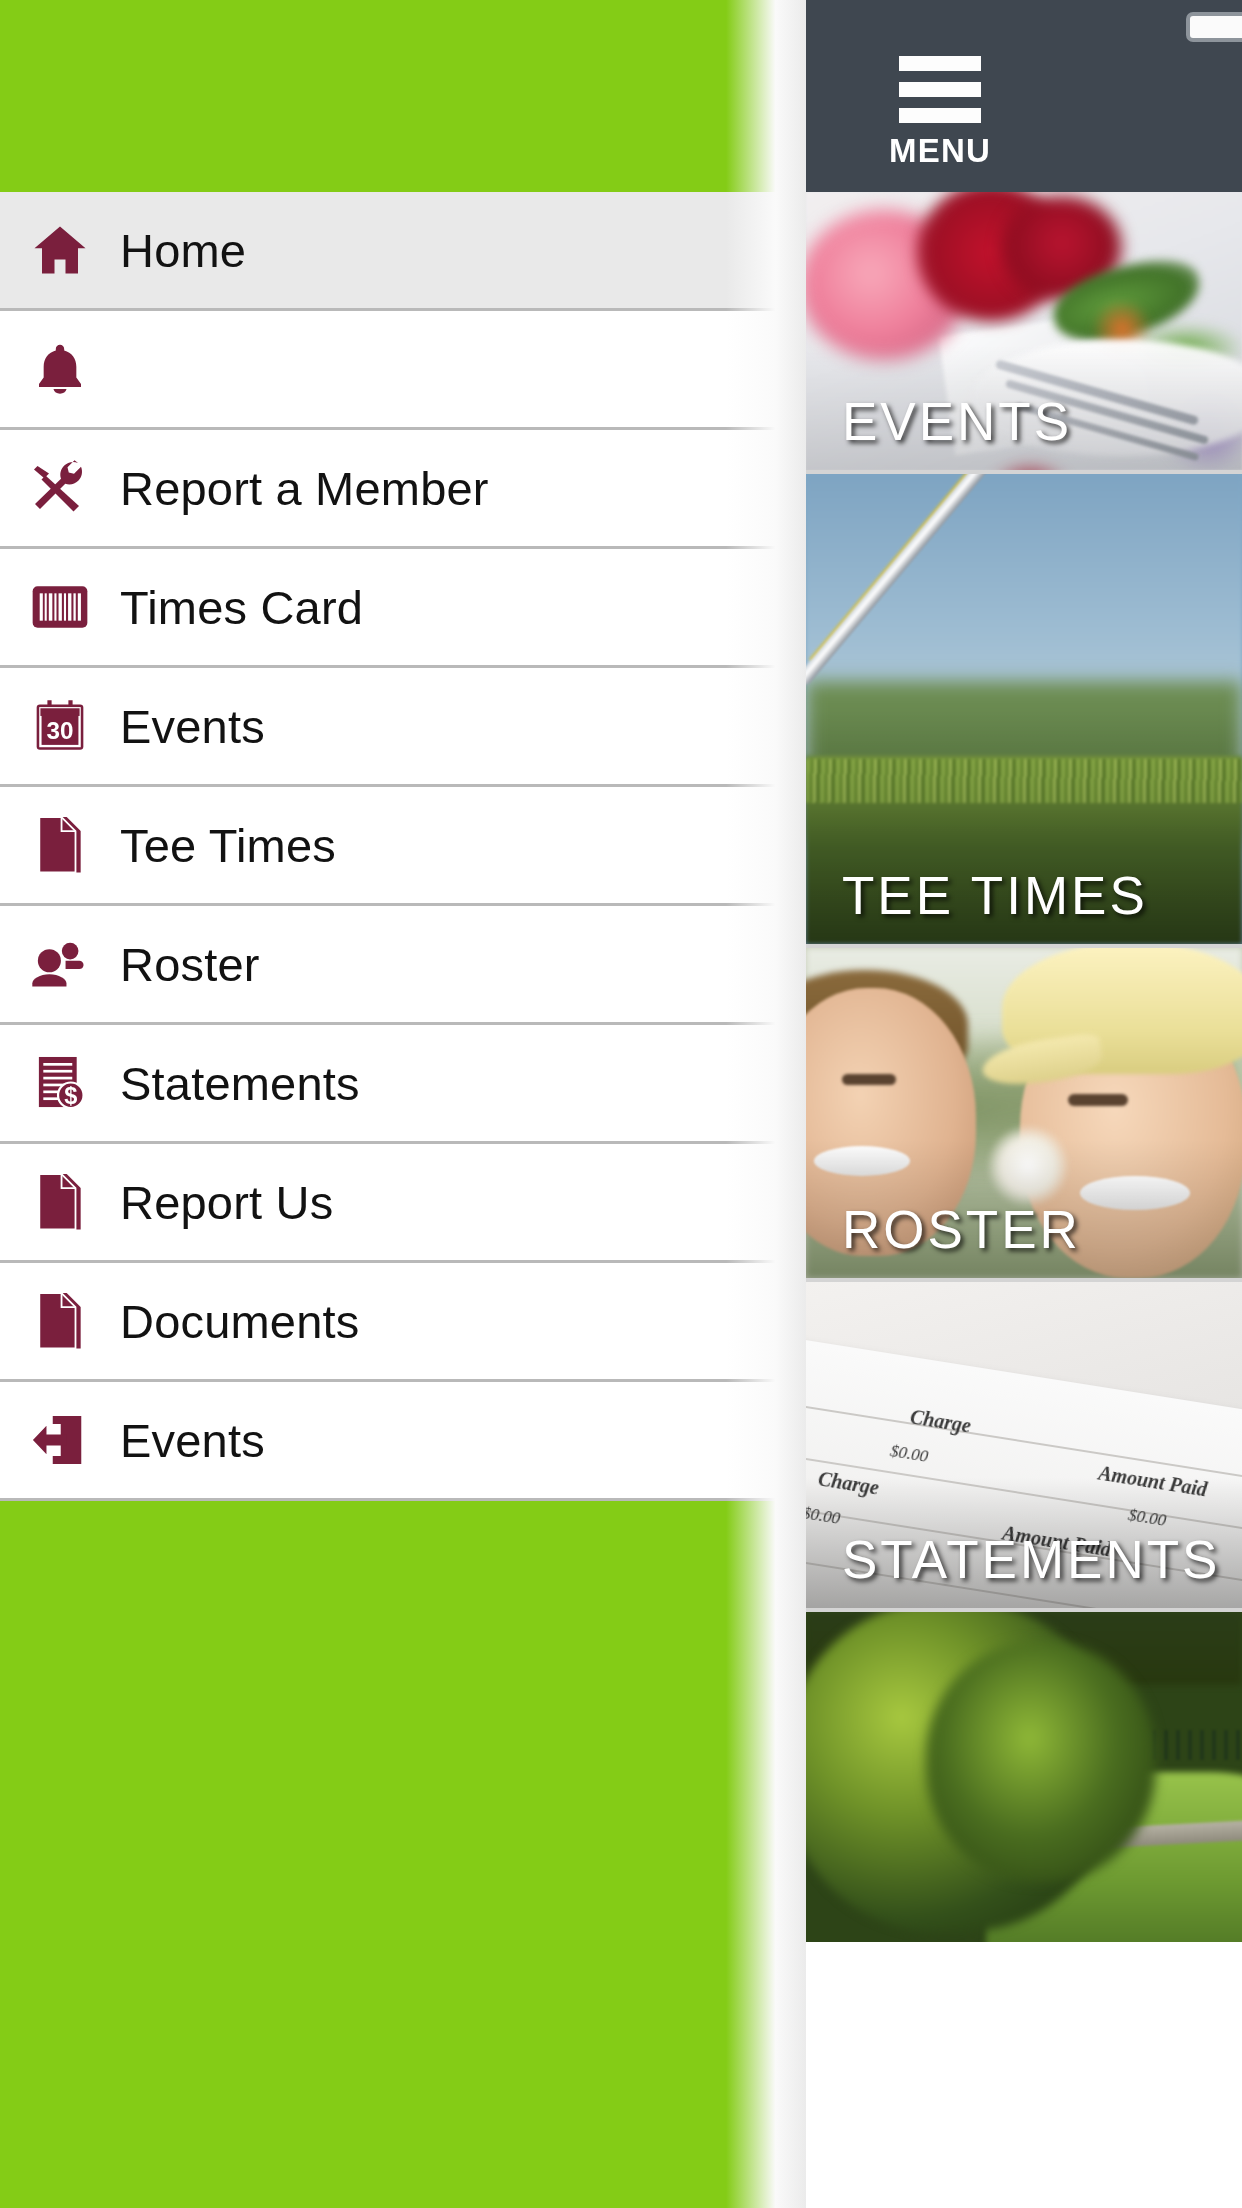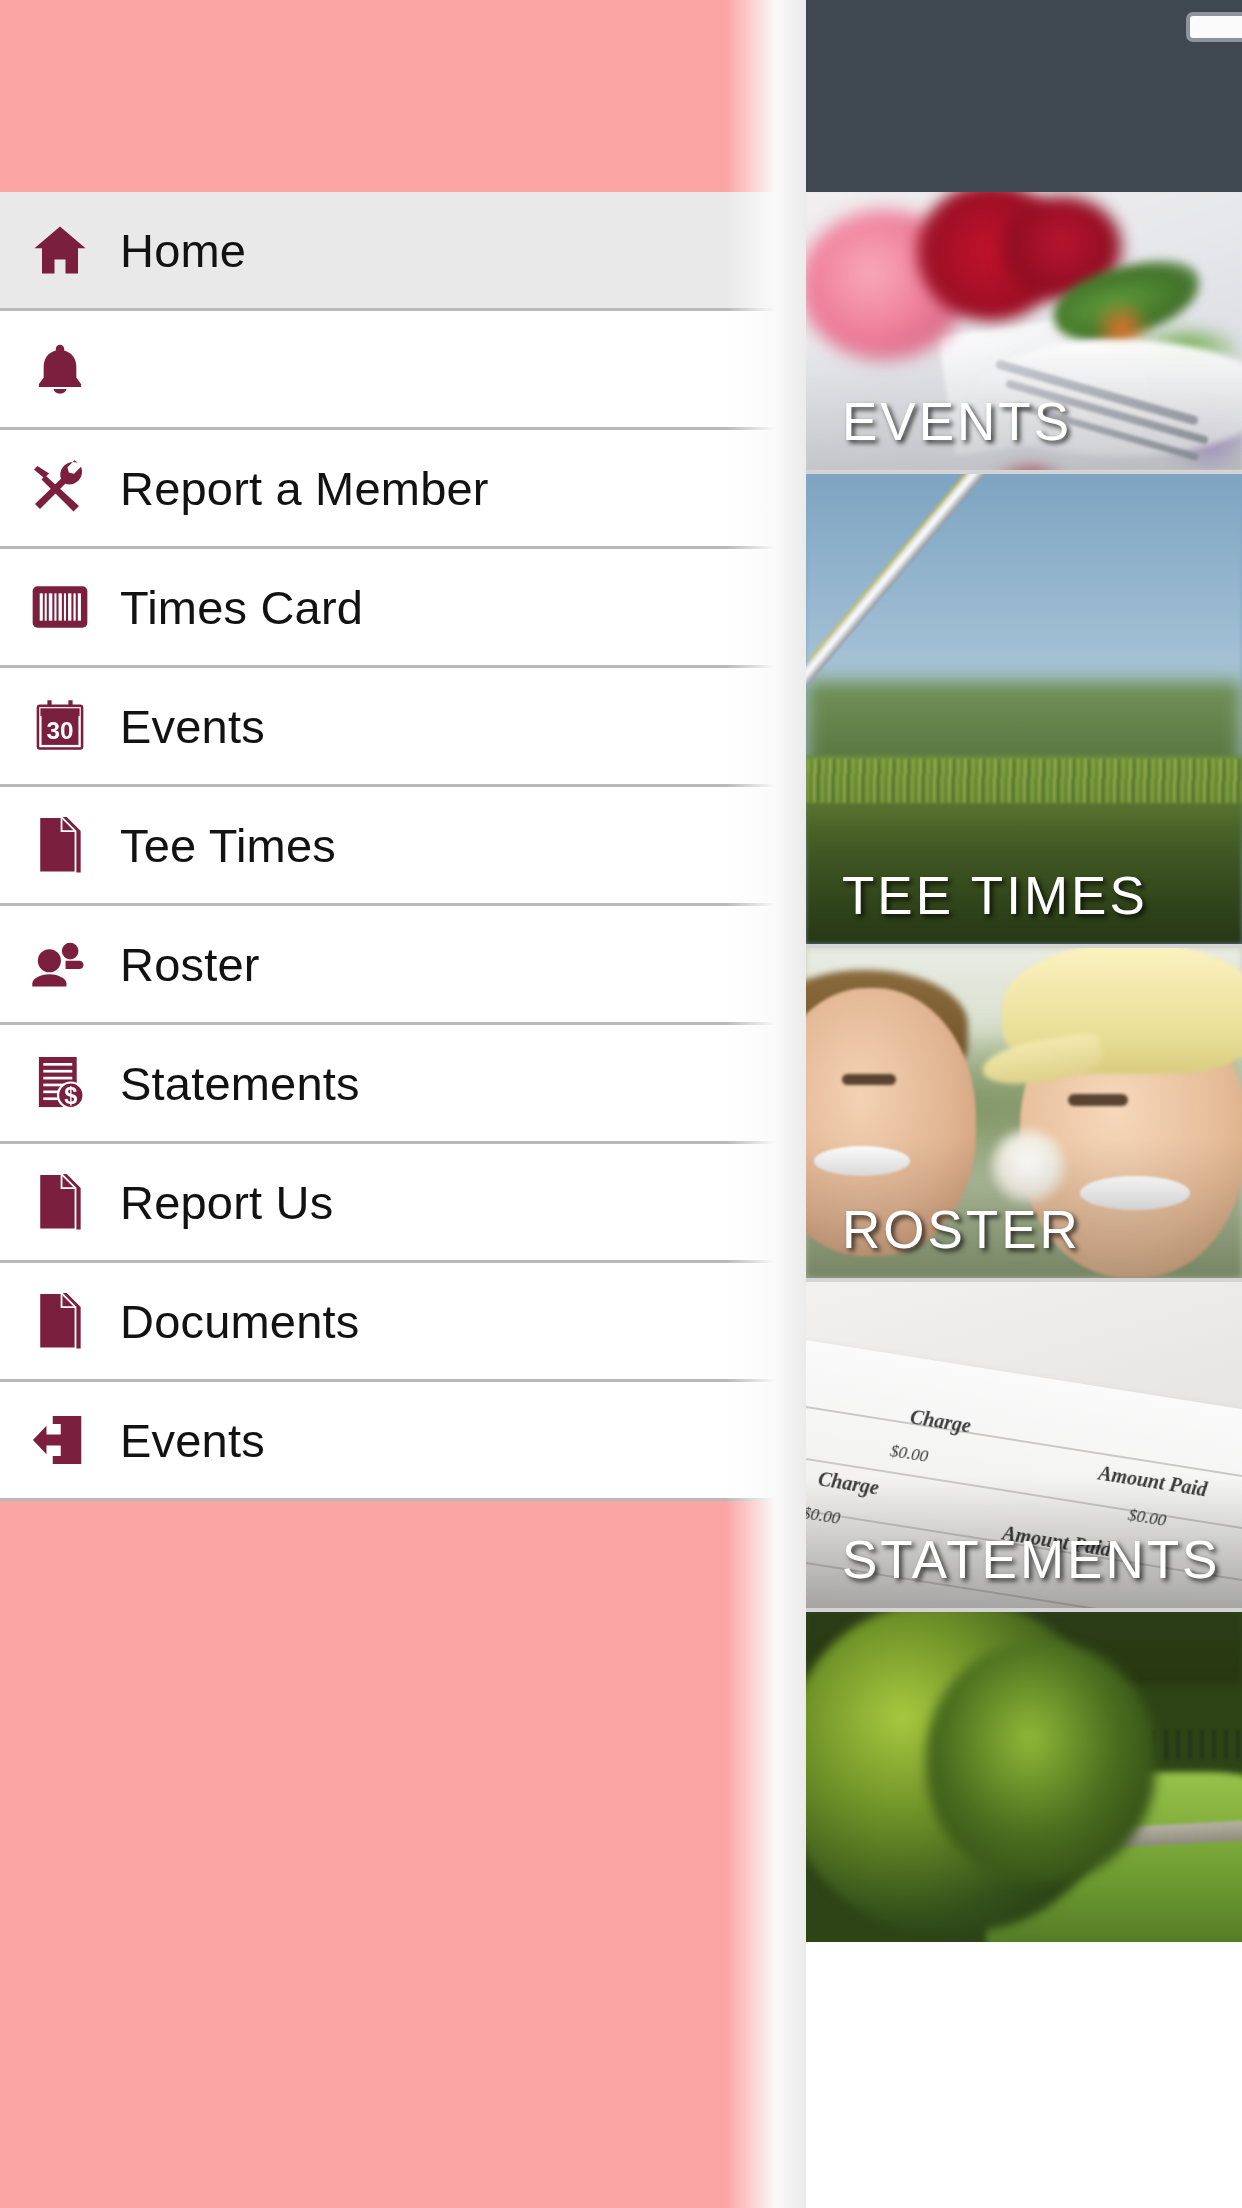--- a/index.html
+++ b/index.html
@@ -7,21 +7,21 @@
     width:1242px;height:2208px;overflow:hidden;
     background:#ffffff;
     font-family:"Liberation Sans","DejaVu Sans",sans-serif;
     -webkit-font-smoothing:antialiased;
   }
   #screen{position:relative;width:1242px;height:2208px;overflow:hidden;background:#fff;}
 
   
   #drawer{
     position:absolute;left:0;top:0;width:806px;height:2208px;
-    background:#fca5a5;z-index:3;
+    background:#84cc16;z-index:3;
   }
   #drawer-shadow{
     position:absolute;left:726px;top:0;width:80px;height:2208px;
     background:linear-gradient(to right, rgba(255,255,255,0) 0%, rgba(250,250,250,1) 62%, rgba(235,235,235,1) 100%);
     z-index:4;pointer-events:none;
   }
   #nav-list{position:absolute;left:0;top:192px;width:806px;}
   .nav-item{
     position:relative;display:flex;align-items:center;
     height:119px;box-sizing:border-box;
@@ -202,20 +202,26 @@
 <body>
 
 <div id="screen">
 
   <div id="app">
 
     <div id="appbar">
       <div id="statusbar">
         <div class="battery"></div>
       </div>
+      <div id="menu-btn">
+        <div class="bar"></div>
+        <div class="bar"></div>
+        <div class="bar"></div>
+        <div id="menu-label">MENU</div>
+      </div>
     </div>
 
     <div class="tile" style="height:278px">
       <div class="art-events">
         <div class="ev-cloth"></div>
         <div class="ev-napkin"></div>
         <div class="ev-rose-pink"></div>
         <div class="ev-rose-red"></div>
         <div class="ev-rose-red2"></div>
         <div class="ev-green1"></div>

